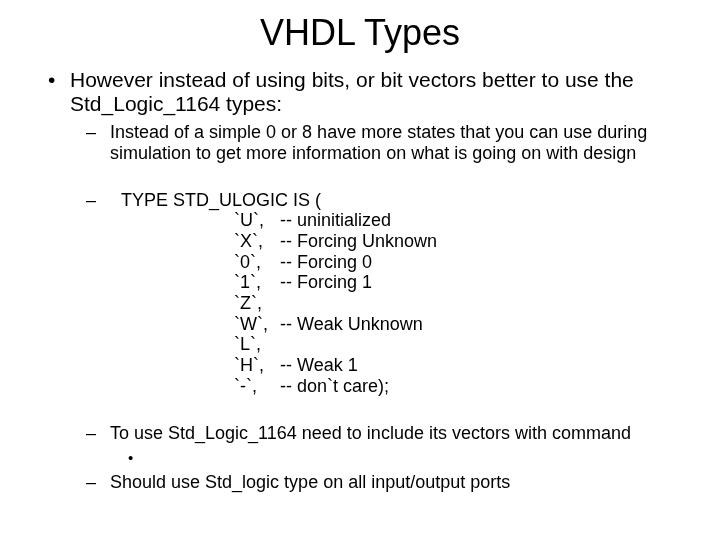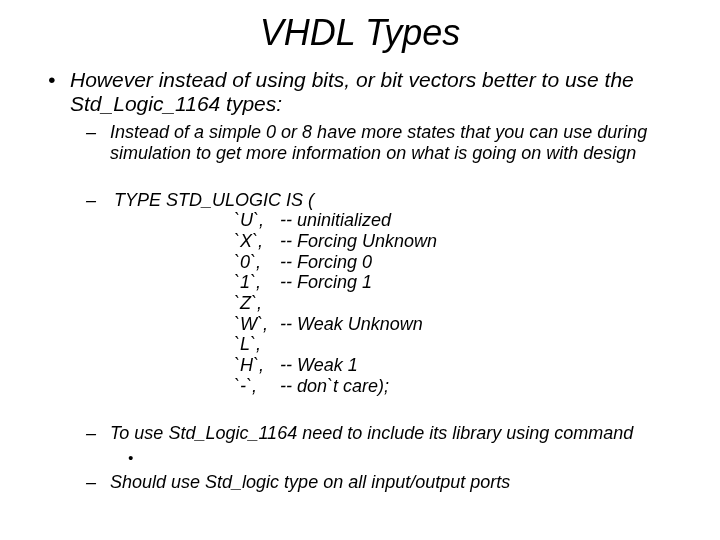--- a/index.html
+++ b/index.html
@@ -10,21 +10,20 @@
     font-family: Arial, Helvetica, sans-serif;
     background: #fff;
     color: #000;
     box-sizing: border-box;
   }
   .slide {
     width: 720px;
     height: 540px;
     padding: 8px 18px 8px 18px;
     box-sizing: border-box;
-    font-style: italic;
   }
   .title {
     text-align: center;
     font-size: 36px;
     font-weight: 400;
     margin: 4px 0 14px 0;
   }
   .bullet-l1 {
     display: flex;
     margin: 0 0 4px 30px;
@@ -46,21 +45,21 @@
   .bullet-l3 {
     display: flex;
     margin: 4px 0 4px 110px;
     font-size: 15px;
     line-height: 1.15;
   }
   .bullet-l3 .dot {
     flex: 0 0 18px;
   }
   .enum-head {
-    margin-left: 4px;
+    margin-left: 11px;
   }
   .enum-row {
     display: flex;
   }
   .enum-sym {
     width: 46px;
     margin-left: 124px;
   }
   .enum-com {
   }
@@ -125,21 +124,21 @@
           <span class="enum-sym">`-`,</span>
           <span class="enum-com">-- don`t care);</span>
         </div>
     </div>
   </div>
 
   <div class="gap"></div>
 
   <div class="bullet-l2">
     <span class="dash">–</span>
-    <span>To use Std_Logic_1164 need to include its library using command</span>
+    <span>To use Std_Logic_1164 need to include its vectors with command</span>
   </div>
 
   <div class="bullet-l3">
     <span class="dot">•</span>
   </div>
 
   <div class="bullet-l2">
     <span class="dash">–</span>
     <span>Should use Std_logic type on all input/output ports</span>
   </div>

